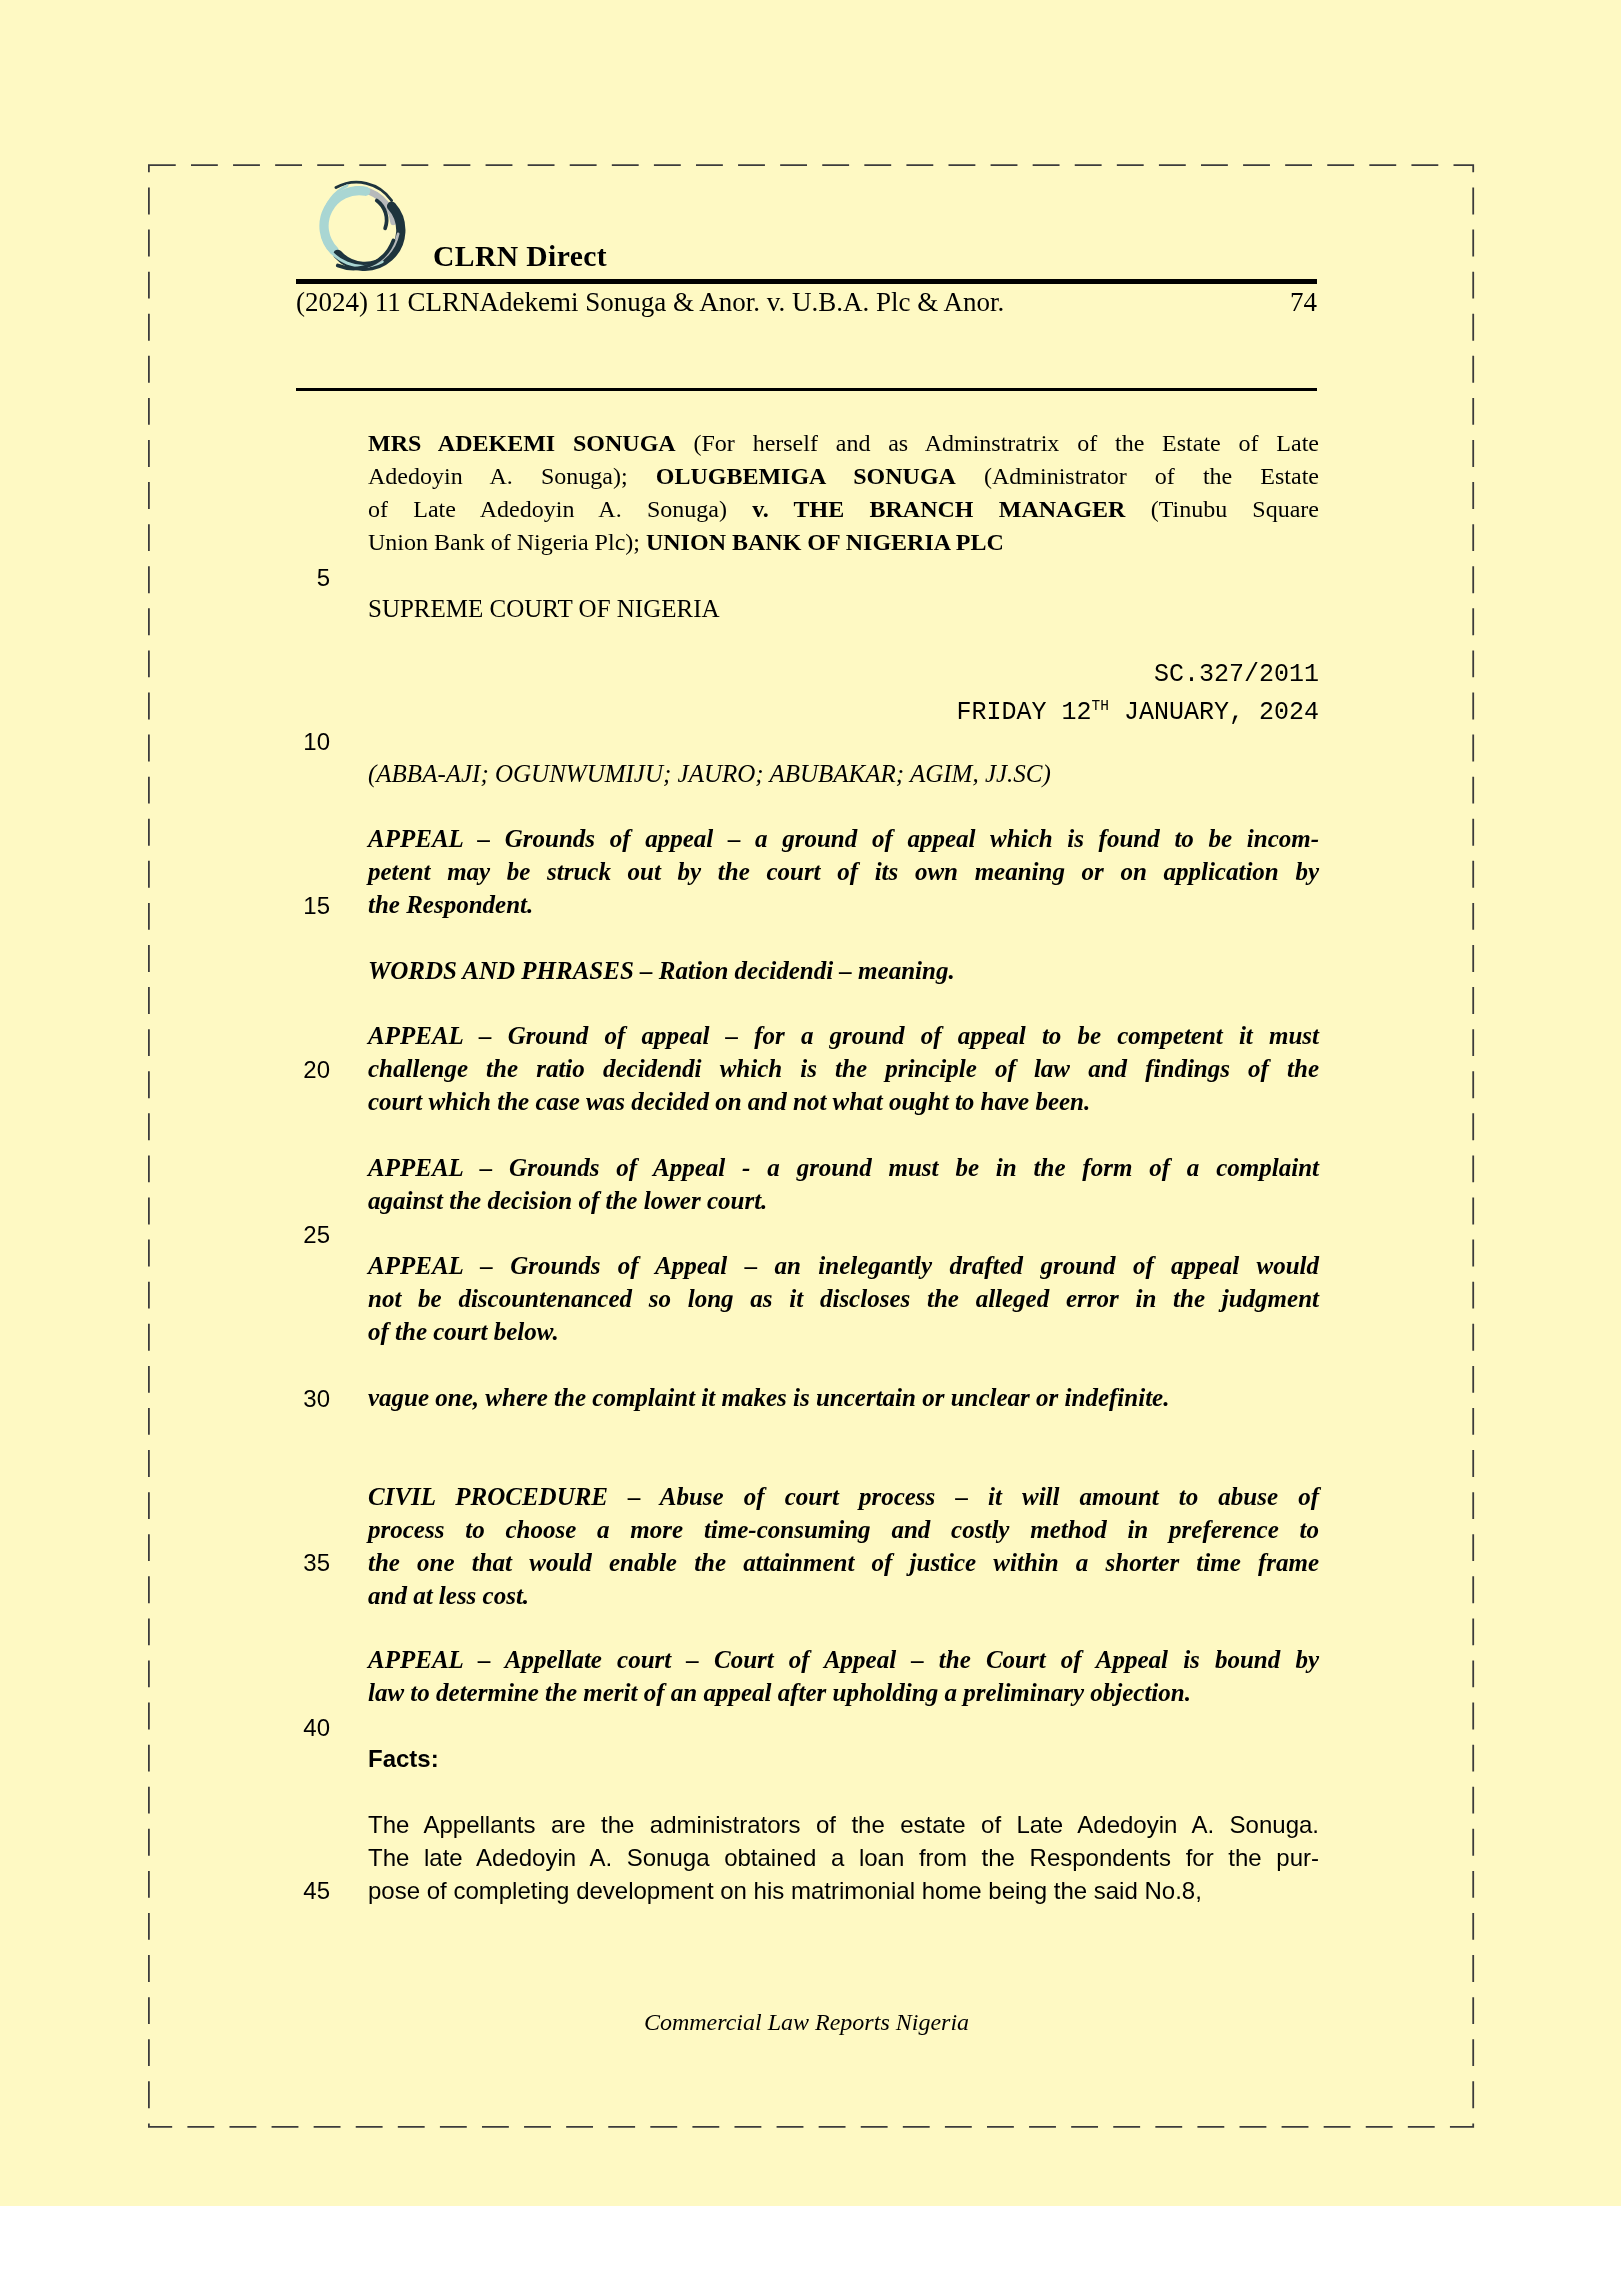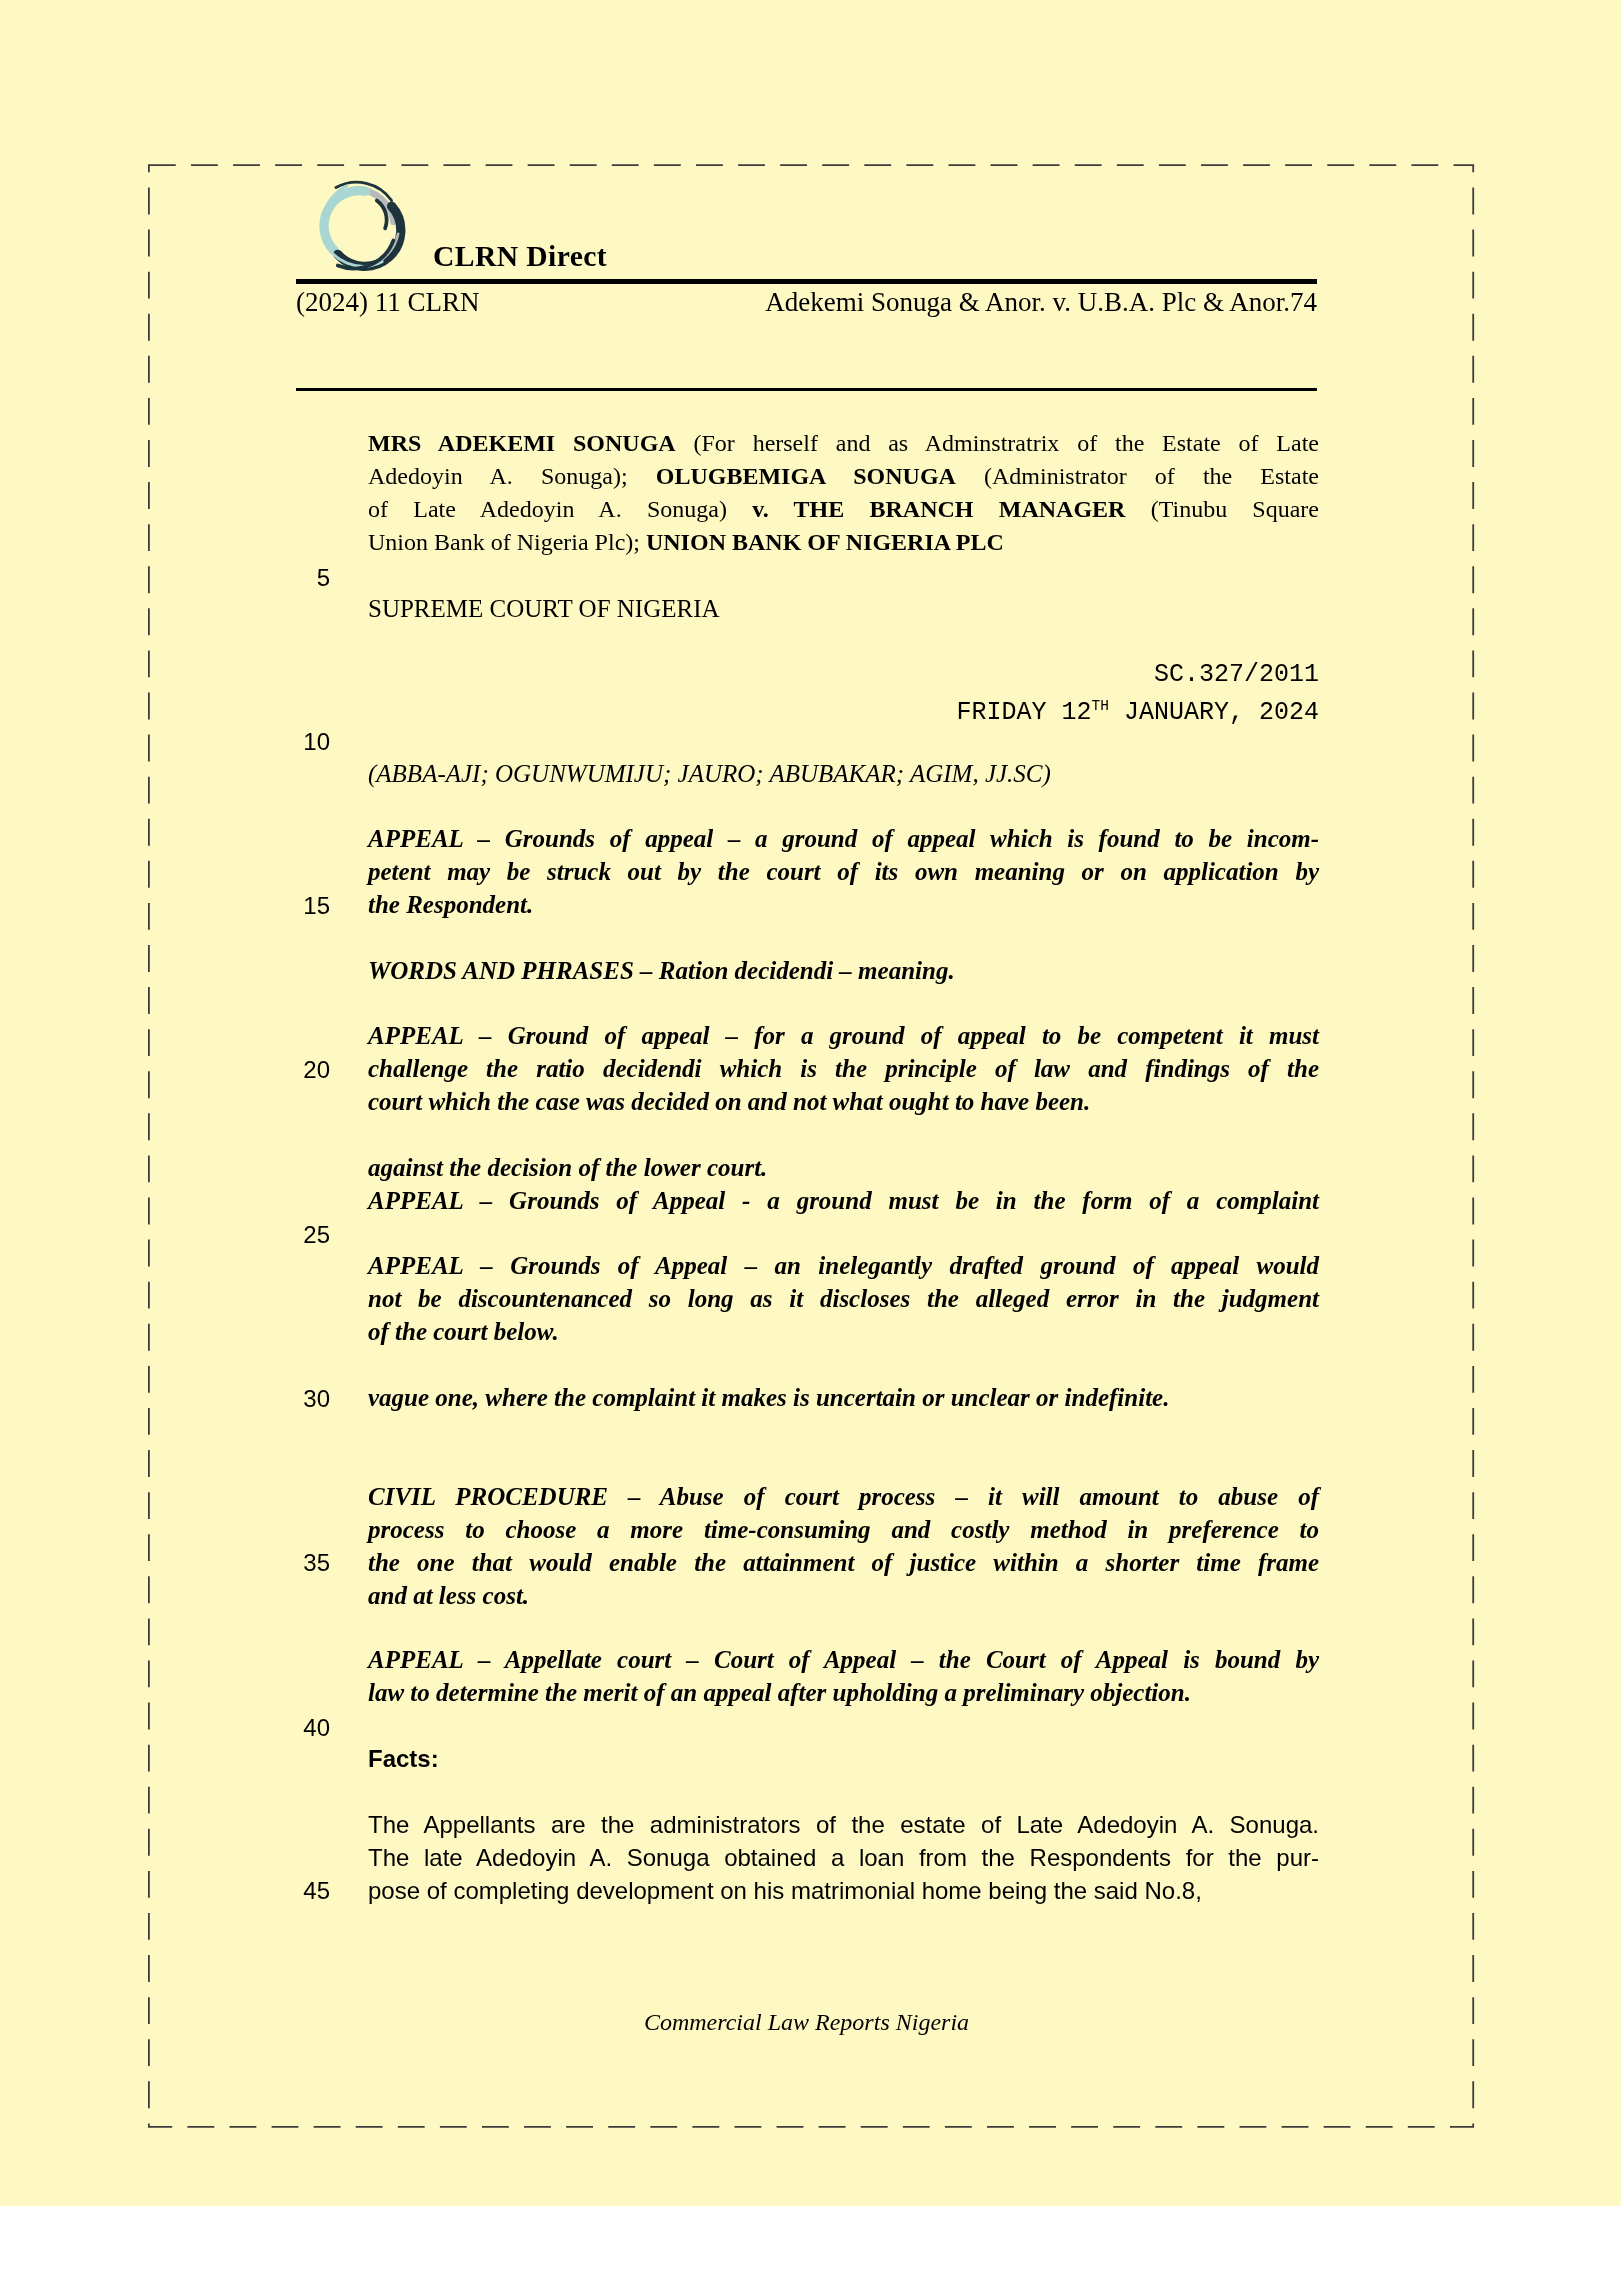--- a/index.html
+++ b/index.html
@@ -5,21 +5,21 @@
   html,body{margin:0;padding:0;background:#ffffff;}
   .page{position:relative;width:1621px;height:2206px;background:#fef9c3;color:#000;
         font-family:"Liberation Serif",serif;overflow:hidden;}
   .border-svg{position:absolute;left:148px;top:164px;}
   .logo{position:absolute;left:310px;top:180px;width:102px;height:93px;}
   .brand{position:absolute;left:433px;top:240px;font-size:29.6px;font-weight:bold;letter-spacing:0.4px;}
   .rule{position:absolute;left:296px;width:1021px;background:#000;}
   .rule-thick{top:279px;height:4.5px;}
   .rule-thin{top:388px;height:2.7px;}
   .runhead{position:absolute;left:296px;top:287px;width:1021px;display:flex;align-items:baseline;font-size:27px;}
-  .runhead .cname{flex:1;text-align:right;}
+  .runhead .cname{flex:1;text-align:left;}
   .ln{position:absolute;left:215px;width:115px;text-align:right;
       font-family:"Liberation Sans",sans-serif;font-size:24px;line-height:33px;}
   .blk{position:absolute;left:368px;width:951px;}
   .para{line-height:33px;font-size:25px;}
   .title-blk{font-size:24px;}
   .hn{font-weight:bold;font-style:italic;}
   .italic{font-style:italic;}
   .tright{text-align:right;font-family:Liberation Mono, monospace;}
   .sans{font-family:"Liberation Sans",sans-serif;font-size:24px;line-height:33px;}
   .bold{font-weight:bold;}
@@ -94,22 +94,22 @@
     </div>
   <div class="blk para hn" style="top:954px">
       <div class="jline">WORDS AND PHRASES – Ration decidendi – meaning.</div>
     </div>
   <div class="blk para hn" style="top:1019px">
       <div class="jline just">APPEAL – Ground of appeal – for a ground of appeal to be competent it must</div>
       <div class="jline just">challenge the ratio decidendi which is the principle of law and findings of the</div>
       <div class="jline">court which the case was decided on and not what ought to have been.</div>
     </div>
   <div class="blk para hn" style="top:1151px">
+      <div class="jline just">APPEAL – Grounds of Appeal - a ground must be in the form of a complaint</div>
       <div class="jline">against the decision of the lower court.</div>
-      <div class="jline just">APPEAL – Grounds of Appeal - a ground must be in the form of a complaint</div>
     </div>
   <div class="blk para hn" style="top:1249px">
       <div class="jline just">APPEAL – Grounds of Appeal – an inelegantly drafted ground of appeal would</div>
       <div class="jline just">not be discountenanced so long as it discloses the alleged error in the judgment</div>
       <div class="jline">of the court below.</div>
     </div>
   <div class="blk para hn" style="top:1381px">
       <div class="jline">vague one, where the complaint it makes is uncertain or unclear or indefinite.</div>
     </div>
   <div class="blk para hn" style="top:1480px">

